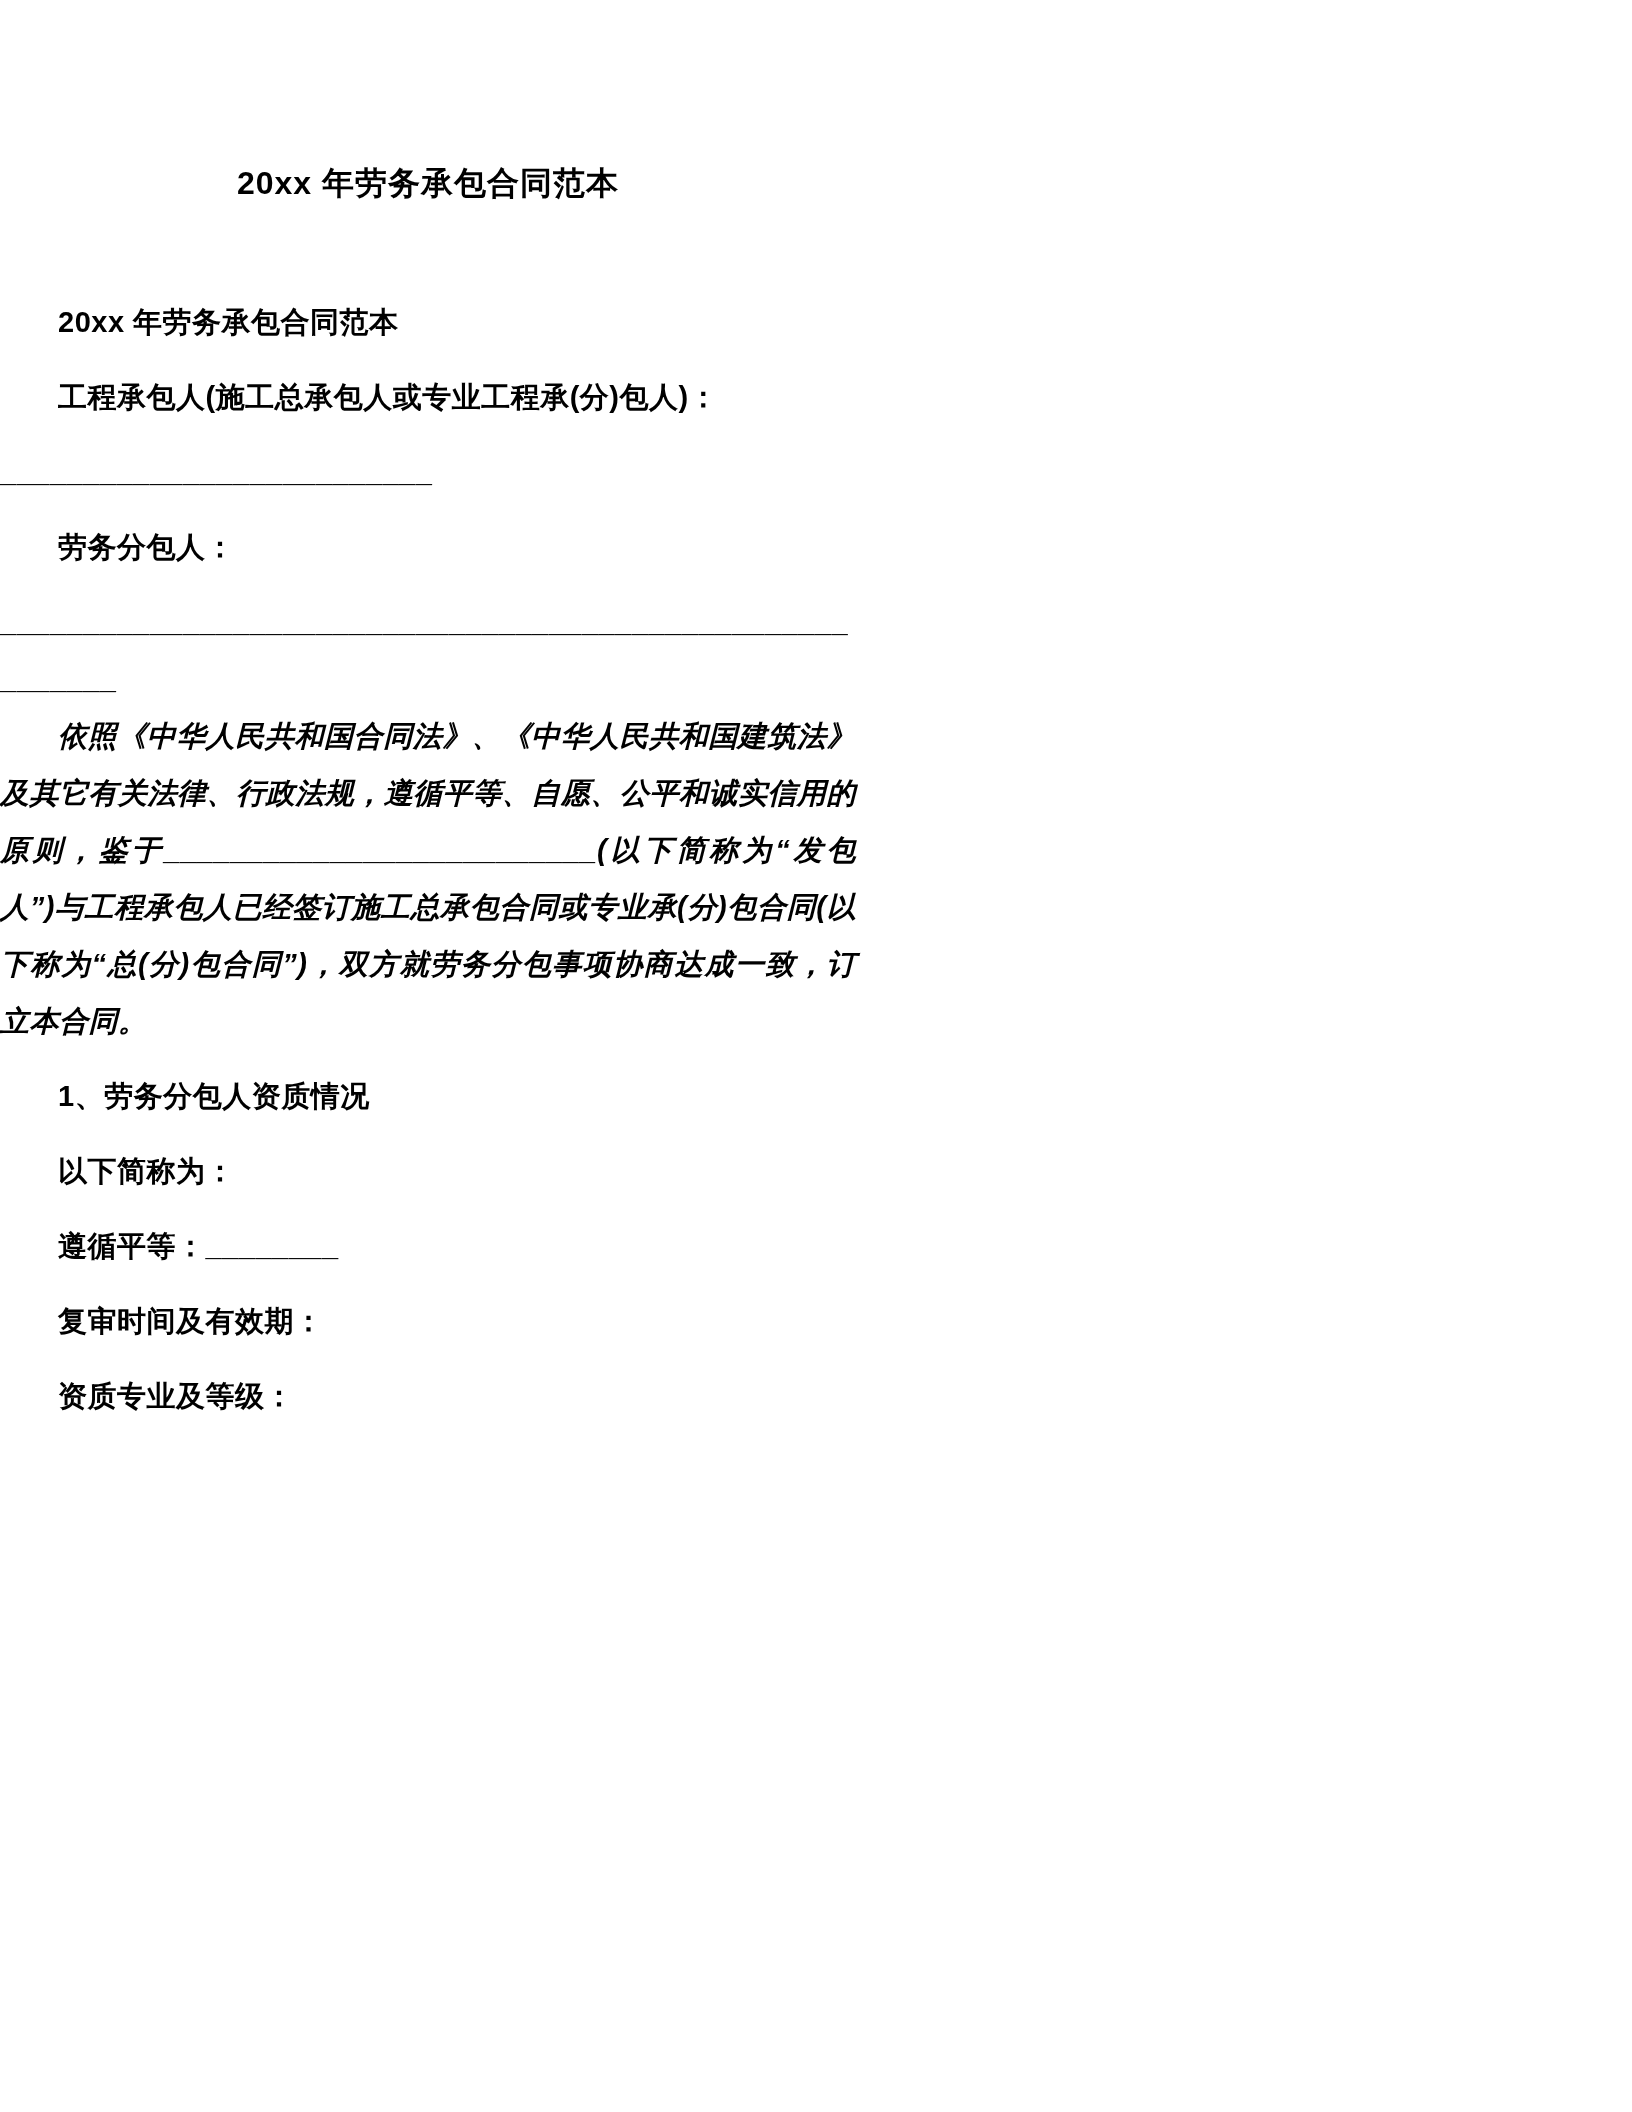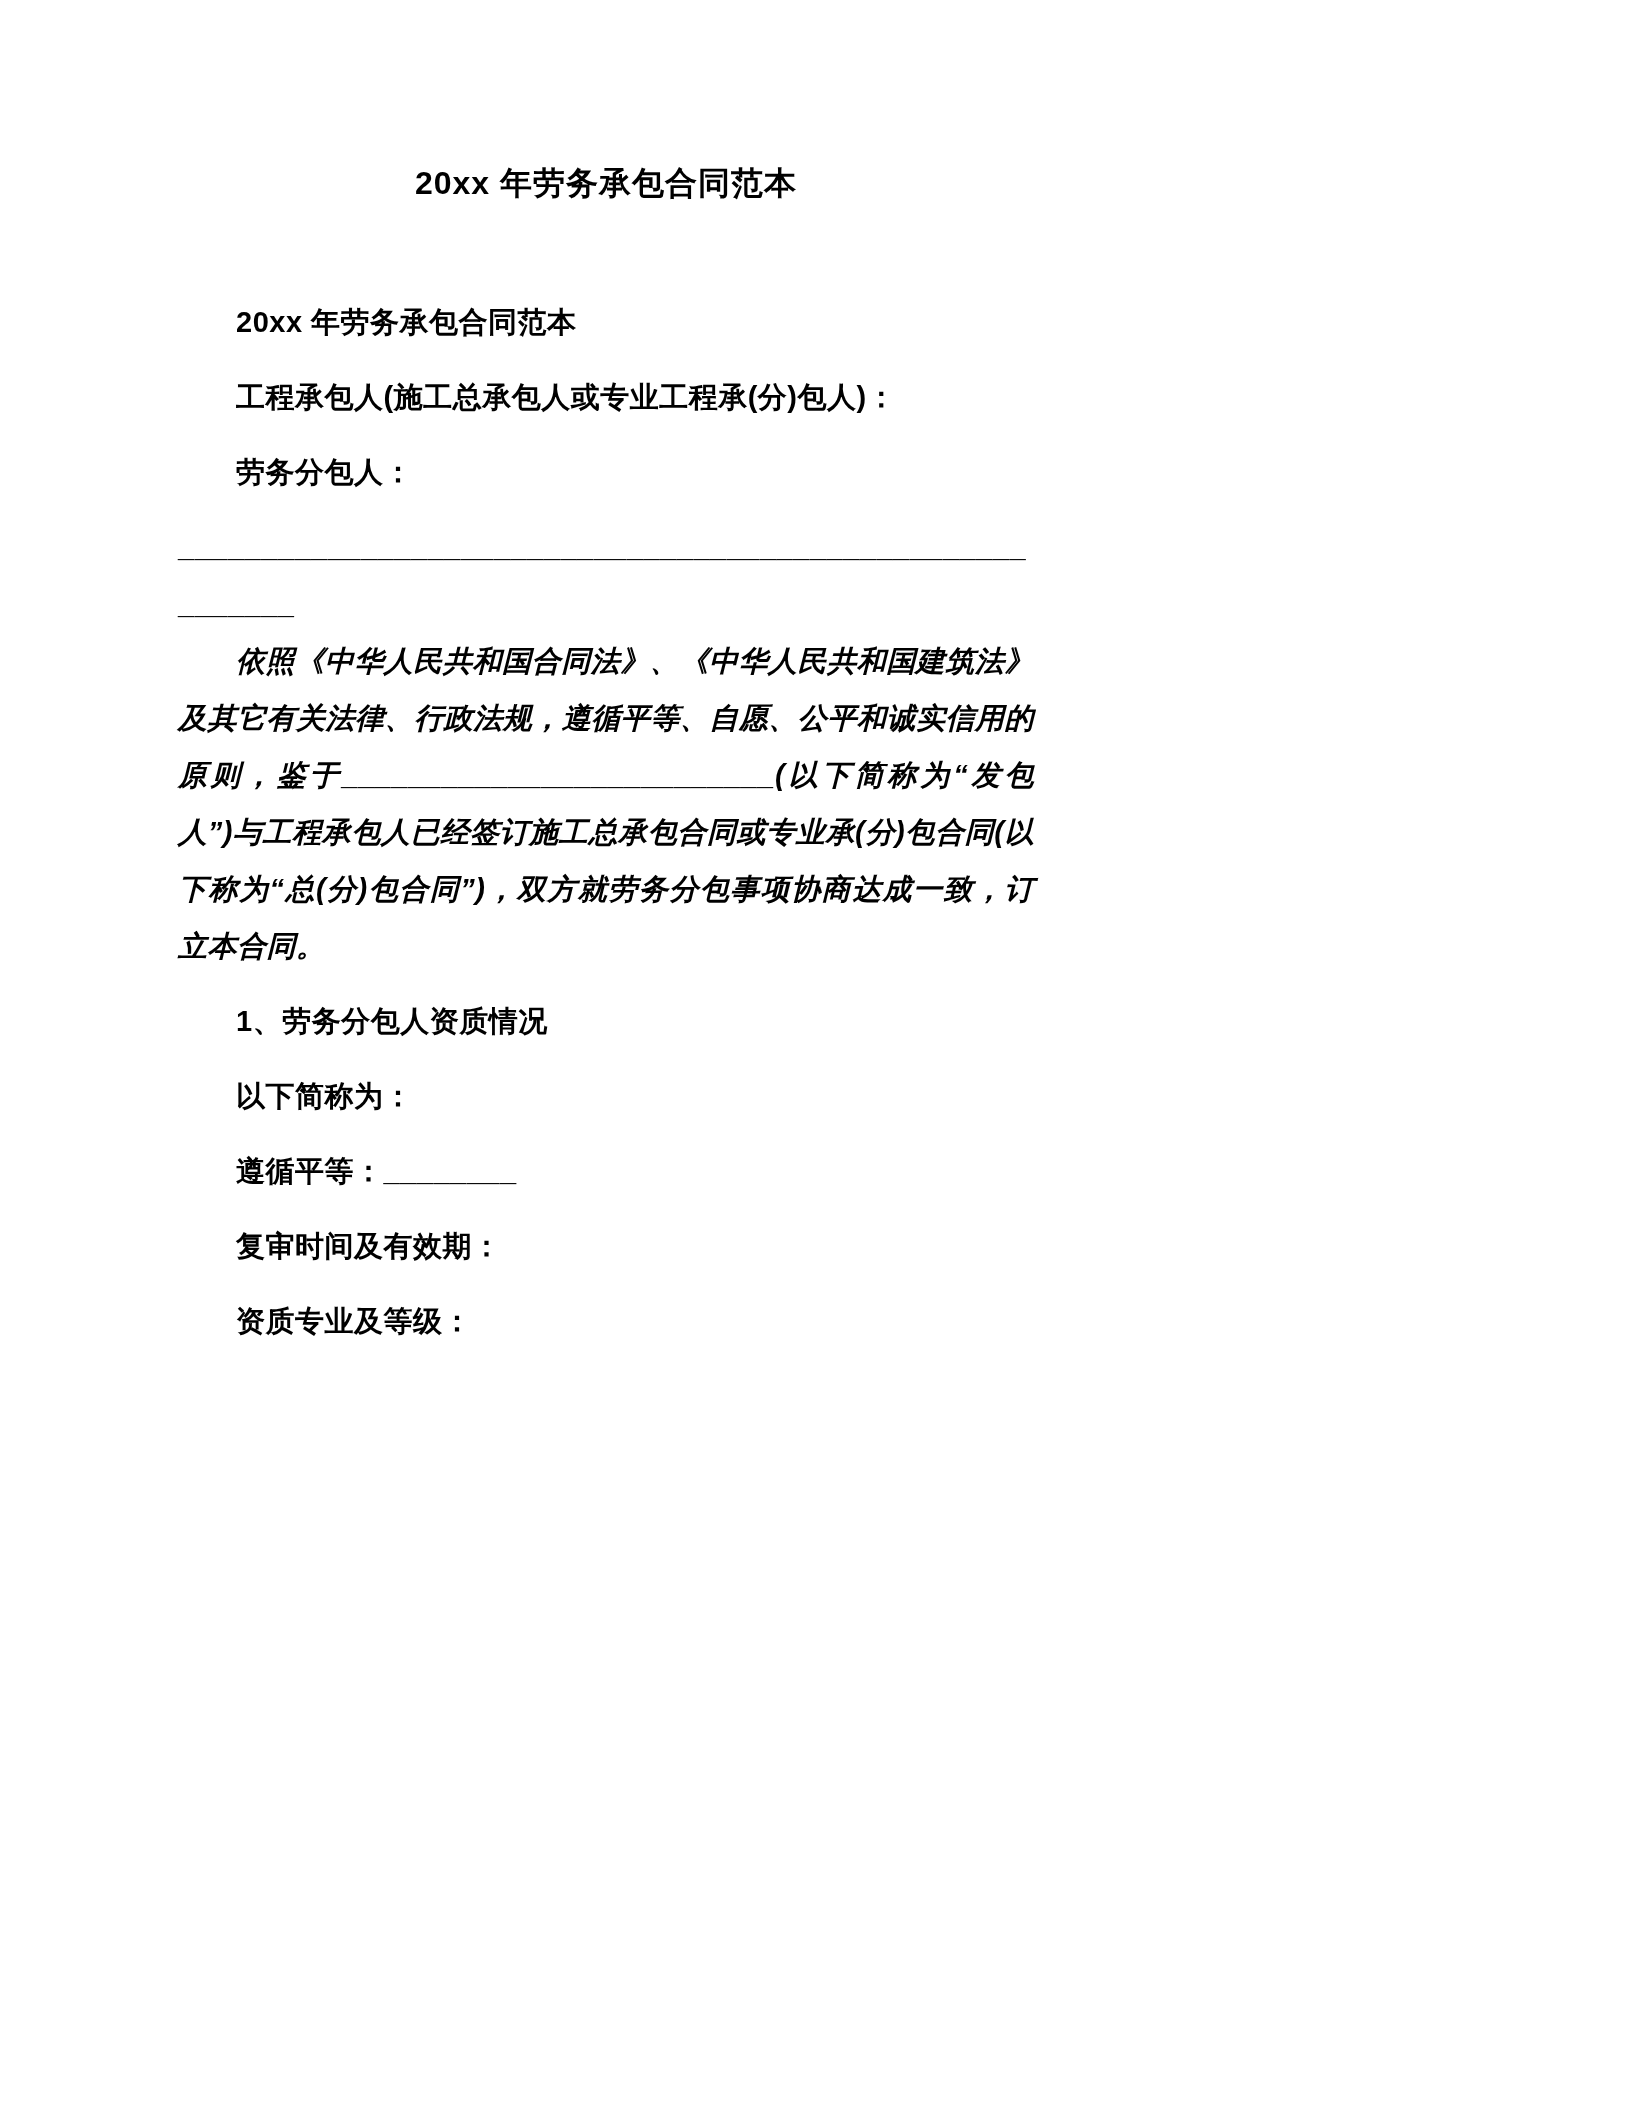--- a/index.html
+++ b/index.html
@@ -6,21 +6,20 @@
   html, body { background: #ffffff; }
   body {
     width: 1632px;
     height: 2112px;
     font-family: "Liberation Sans", "DejaVu Sans", sans-serif;
     color: #000000;
     overflow: hidden;
   }
   .doc {
     width: 856px;
-    margin-left: 178px;
     padding-top: 158px;
   }
   .doc-title {
     font-size: 32px;
     font-weight: 700;
     text-align: center;
     line-height: 50px;
     letter-spacing: 1px;
     margin-bottom: 86px;
   }
@@ -40,20 +39,21 @@
 <body>
 
 <div class="doc">
 
   <h1 class="doc-title">20xx 年劳务承包合同范本</h1>
 
   <p class="para indent">20xx 年劳务承包合同范本</p>
 
   <p class="para indent">工程承包人(施工总承包人或专业工程承(分)包人)：</p>
 
+  <p class="para">__________________________</p>
 
   <p class="para indent">劳务分包人：</p>
 
   <p class="para tight">__________________________________________________________</p>
 
 
   <p class="para indent justify">依照《中华人民共和国合同法》、《中华人民共和国建筑法》及其它有关法律、行政法规，遵循平等、自愿、公平和诚实信用的原则，鉴于__________________________(以下简称为“发包人”)与工程承包人已经签订施工总承包合同或专业承(分)包合同(以下称为“总(分)包合同”)，双方就劳务分包事项协商达成一致，订立本合同。</p>
 
   <p class="para indent">1、劳务分包人资质情况</p>
 

